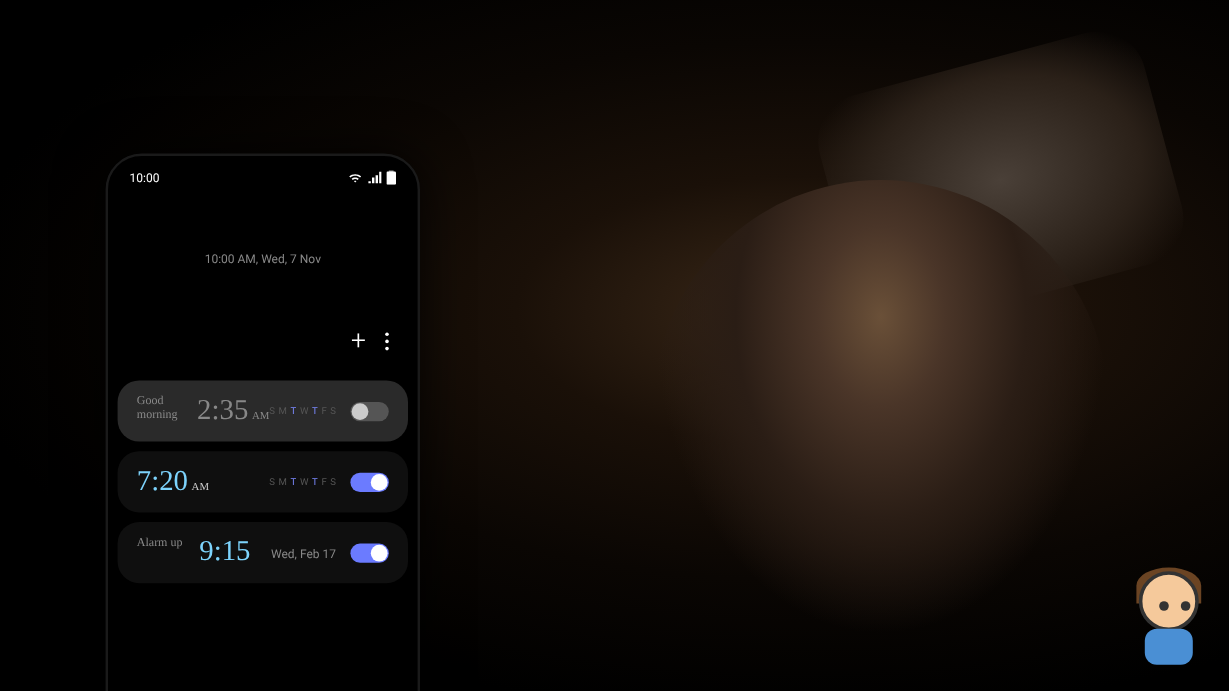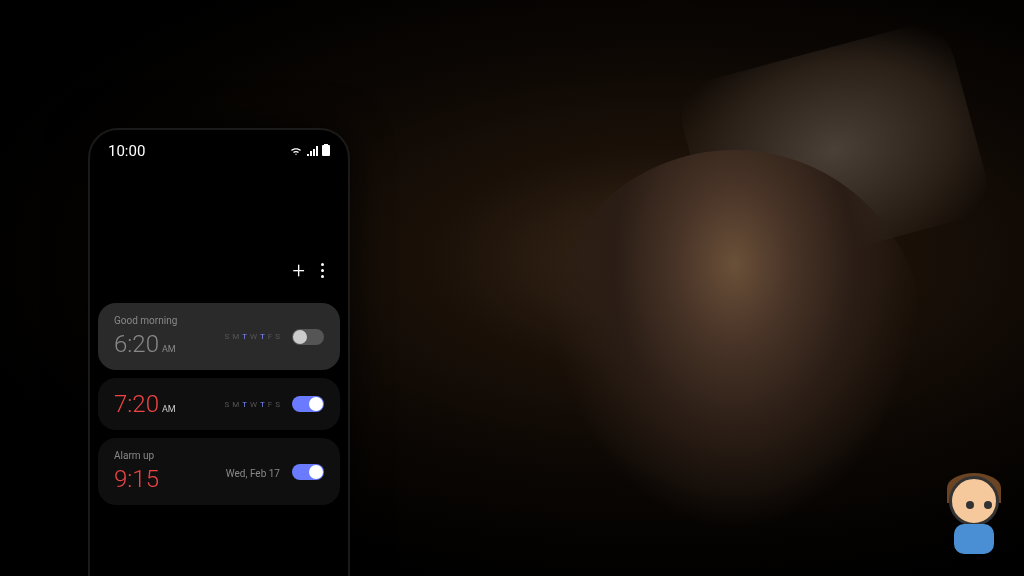--- a/index.html
+++ b/index.html
@@ -139,21 +139,21 @@
       overflow: hidden;
       box-shadow: 0 0 40px rgba(0,0,0,0.8);
     }
     
     .status-bar {
       display: flex;
       justify-content: space-between;
       align-items: center;
       padding: 12px 18px 8px;
       color: #fff;
-      font-size: 15px;
+      font-size: 10px;
     }
     
     .status-icons {
       display: flex;
       gap: 4px;
       align-items: center;
     }
     
     .wifi-icon, .signal-icon, .battery-icon {
       color: #fff;
@@ -223,43 +223,44 @@
       justify-content: space-between;
       align-items: center;
     }
     
     .alarm-card.active {
       background: #0f0f0f;
     }
     
     .alarm-info {
       display: flex;
-      flex-direction: column;
-      gap: 4px;
+      flex-direction: row;
+      gap: 14px;
+      font-family: Liberation Serif, serif;
     }
     
     .alarm-label {
       font-size: 10px;
       color: #888;
     }
     
     .alarm-time-row {
       display: flex;
       align-items: baseline;
       gap: 3px;
     }
     
     .alarm-time {
       font-size: 24px;
       font-weight: 300;
       color: #888;
     }
     
     .alarm-card.active .alarm-time {
-      color: #ef4444;
+      color: #7dd3fc;
     }
     
     .alarm-ampm {
       font-size: 9px;
       color: #888;
     }
     
     .alarm-card.active .alarm-ampm {
       color: #ccc;
     }
@@ -350,38 +351,39 @@
       <span class="battery-icon">
         <svg width="8" height="12" viewBox="0 0 8 12">
             <rect x="2" y="0" width="4" height="1" fill="#fff"></rect>
             <rect x="0" y="1" width="8" height="11" rx="1" fill="#fff"></rect>
           </svg>
       </span>
     </div>
   </div>
 
   <div class="alarm-header">
+    <div class="alarm-subtitle">10:00 AM, Wed, 7 Nov</div>
   </div>
 
   <div class="action-row">
     <span class="add-icon">+</span>
     <span class="more-icon">
       <span class="more-dot"></span>
       <span class="more-dot"></span>
       <span class="more-dot"></span>
     </span>
   </div>
 
   <div class="alarm-list">
 
     <div class="alarm-card">
       <div class="alarm-info">
         <span class="alarm-label">Good morning</span>
         <div class="alarm-time-row">
-          <span class="alarm-time">6:20</span>
+          <span class="alarm-time">2:35</span>
           <span class="alarm-ampm">AM</span>
         </div>
       </div>
       <div class="alarm-right">
         <div class="days">
           <span class="day">S</span>
           <span class="day">M</span>
           <span class="day on">T</span>
           <span class="day">W</span>
           <span class="day on">T</span>

